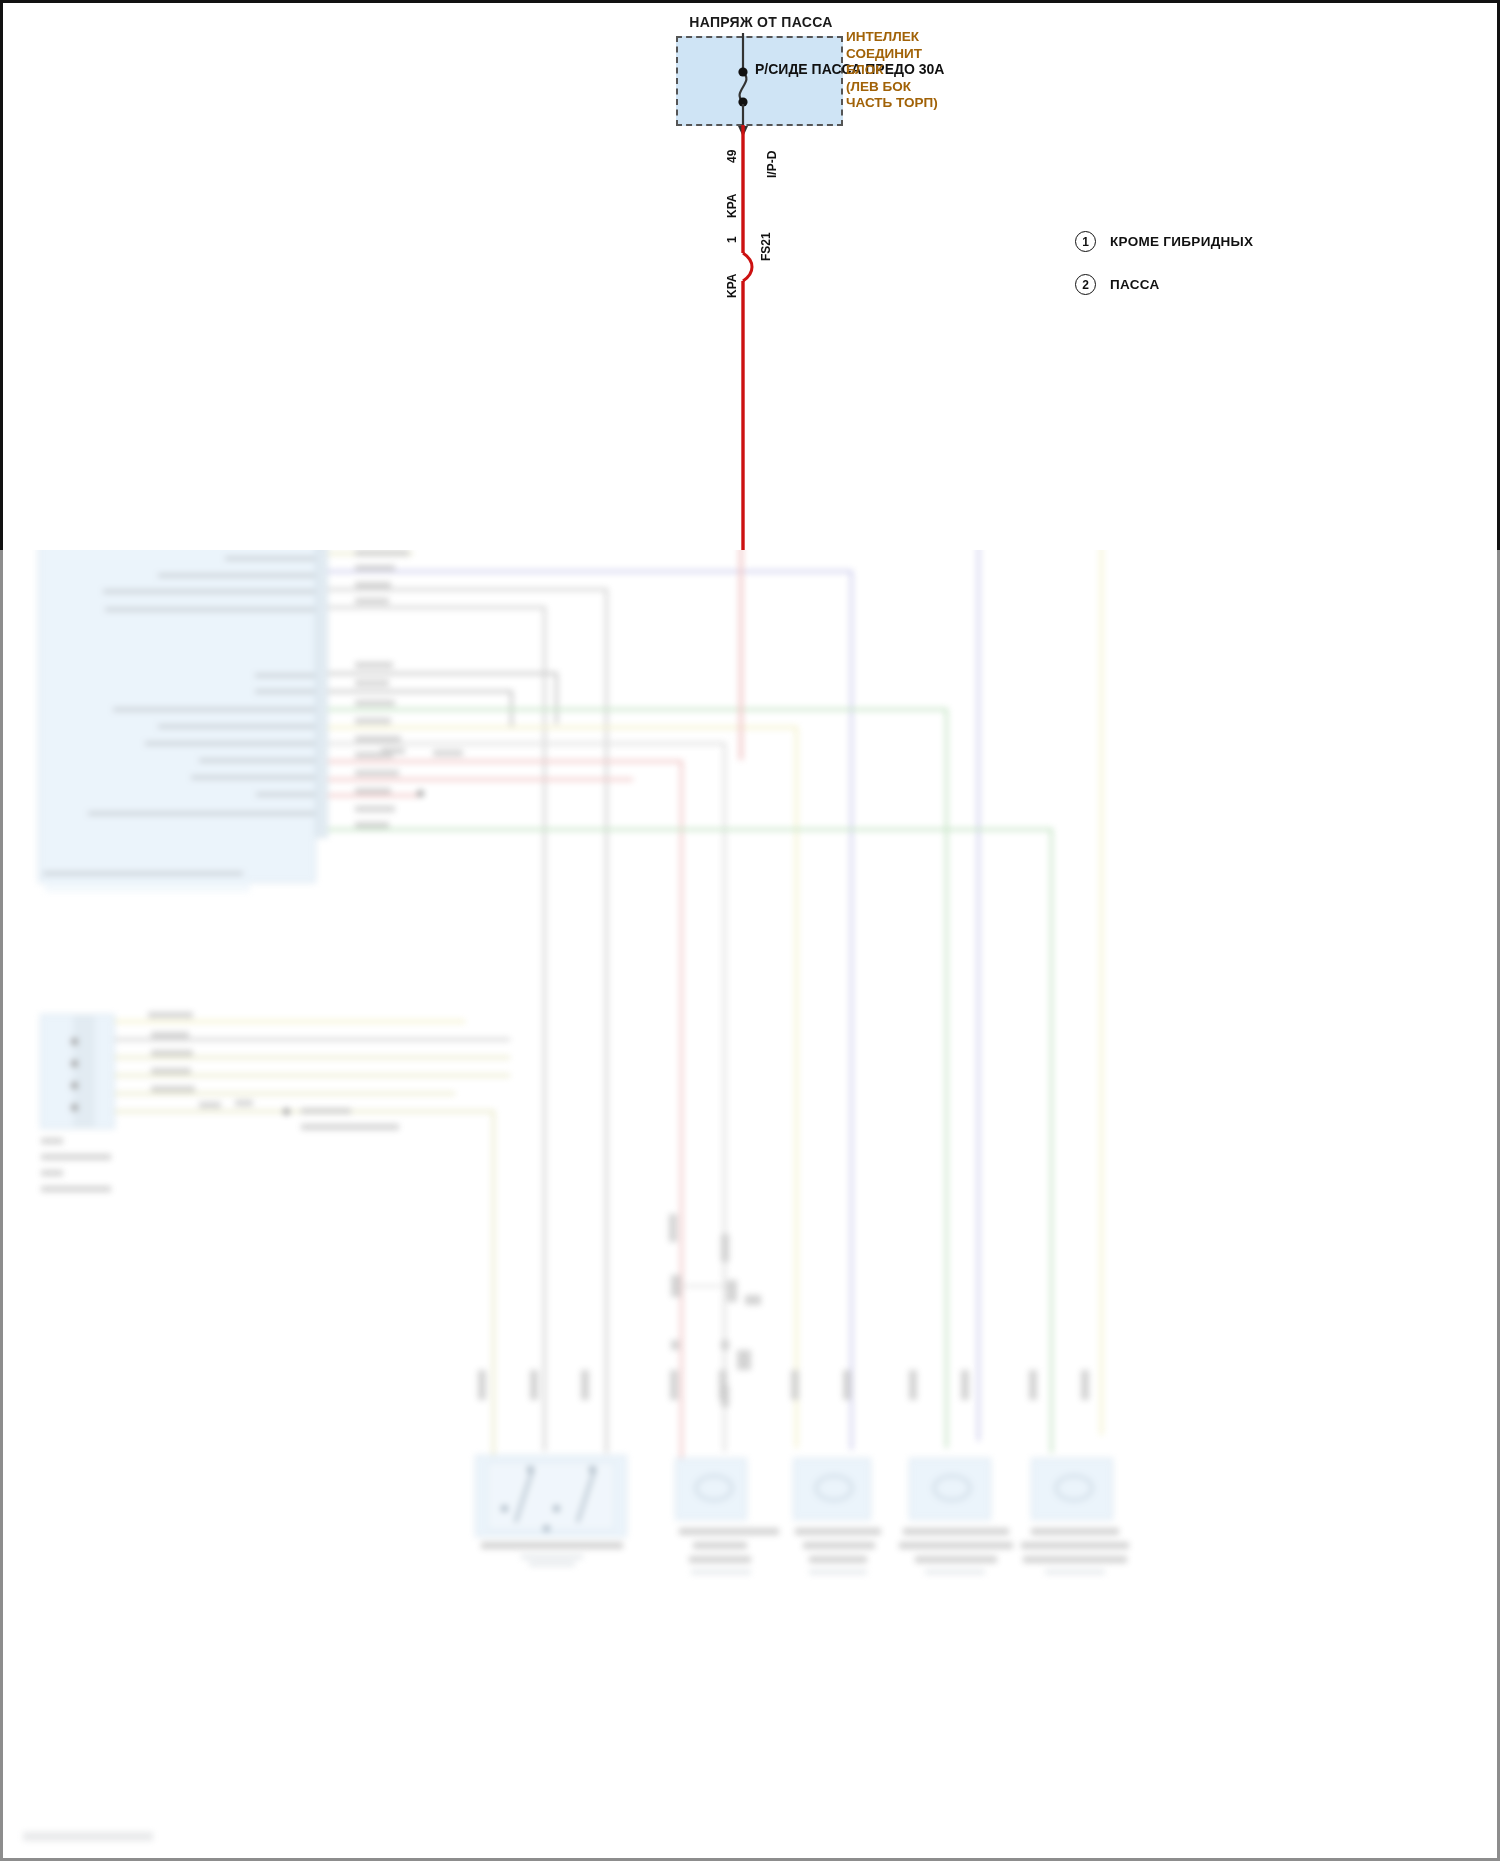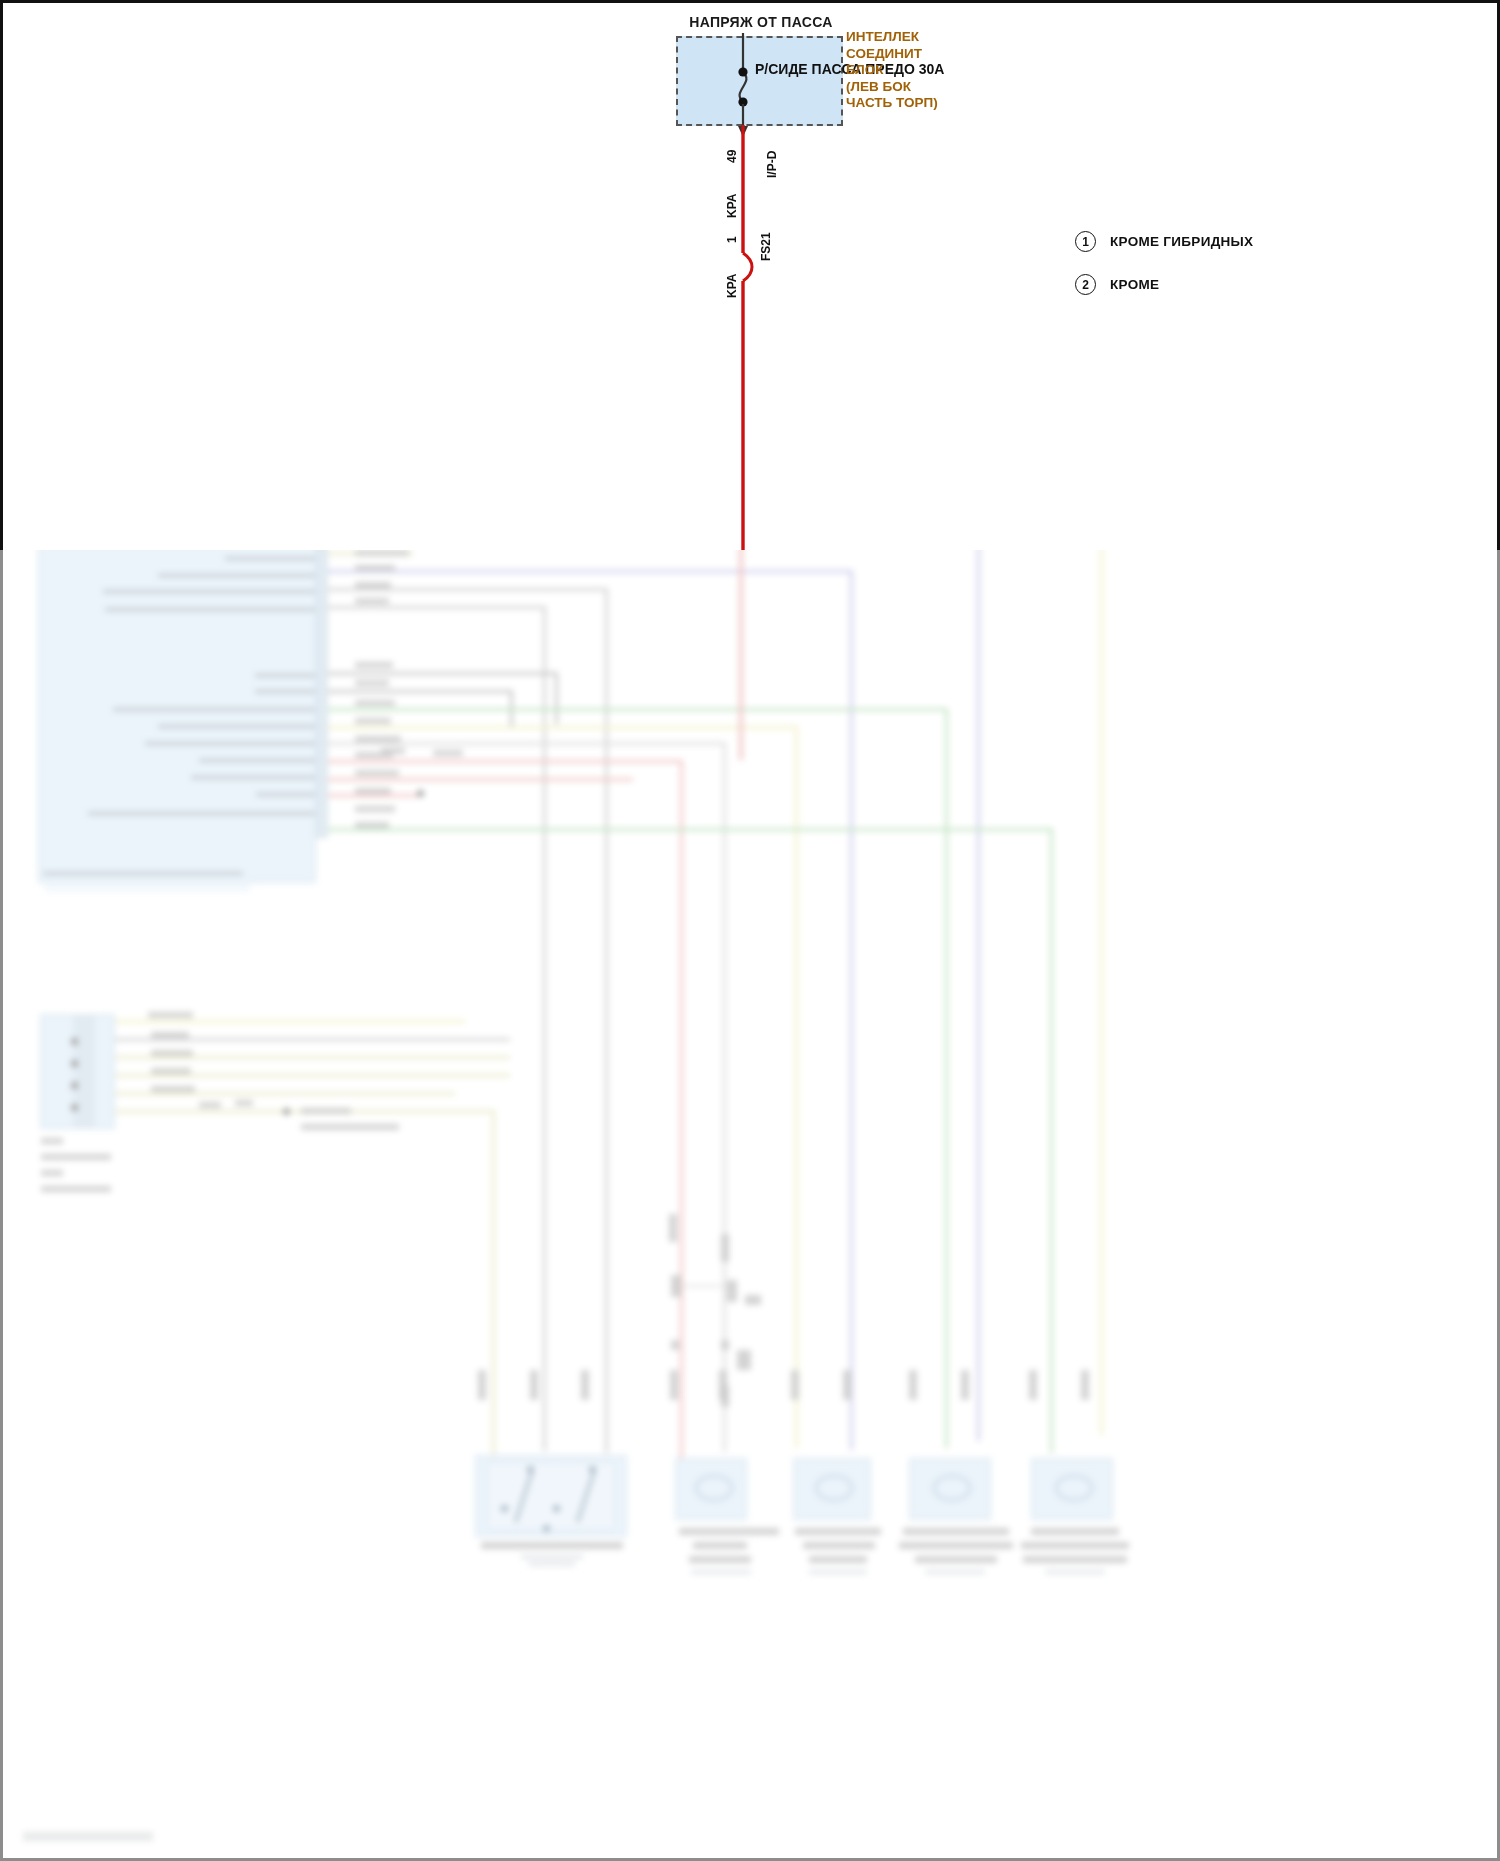--- a/index.html
+++ b/index.html
@@ -329,18 +329,18 @@
 
     <div class="ipd-label" style="left:722px;top:295px;">KPA</div>
 
     <div class="legend">
       <div class="legend-row">
         <div class="legend-num">1</div>
         <div class="legend-text">КРОМЕ ГИБРИДНЫХ</div>
       </div>
       <div class="legend-row">
         <div class="legend-num">2</div>
-        <div class="legend-text">КРОМЕ</div>
+        <div class="legend-text">ПАССА</div>
       </div>
     </div>
   </div>
 
 </div>
 
 </body></html>

